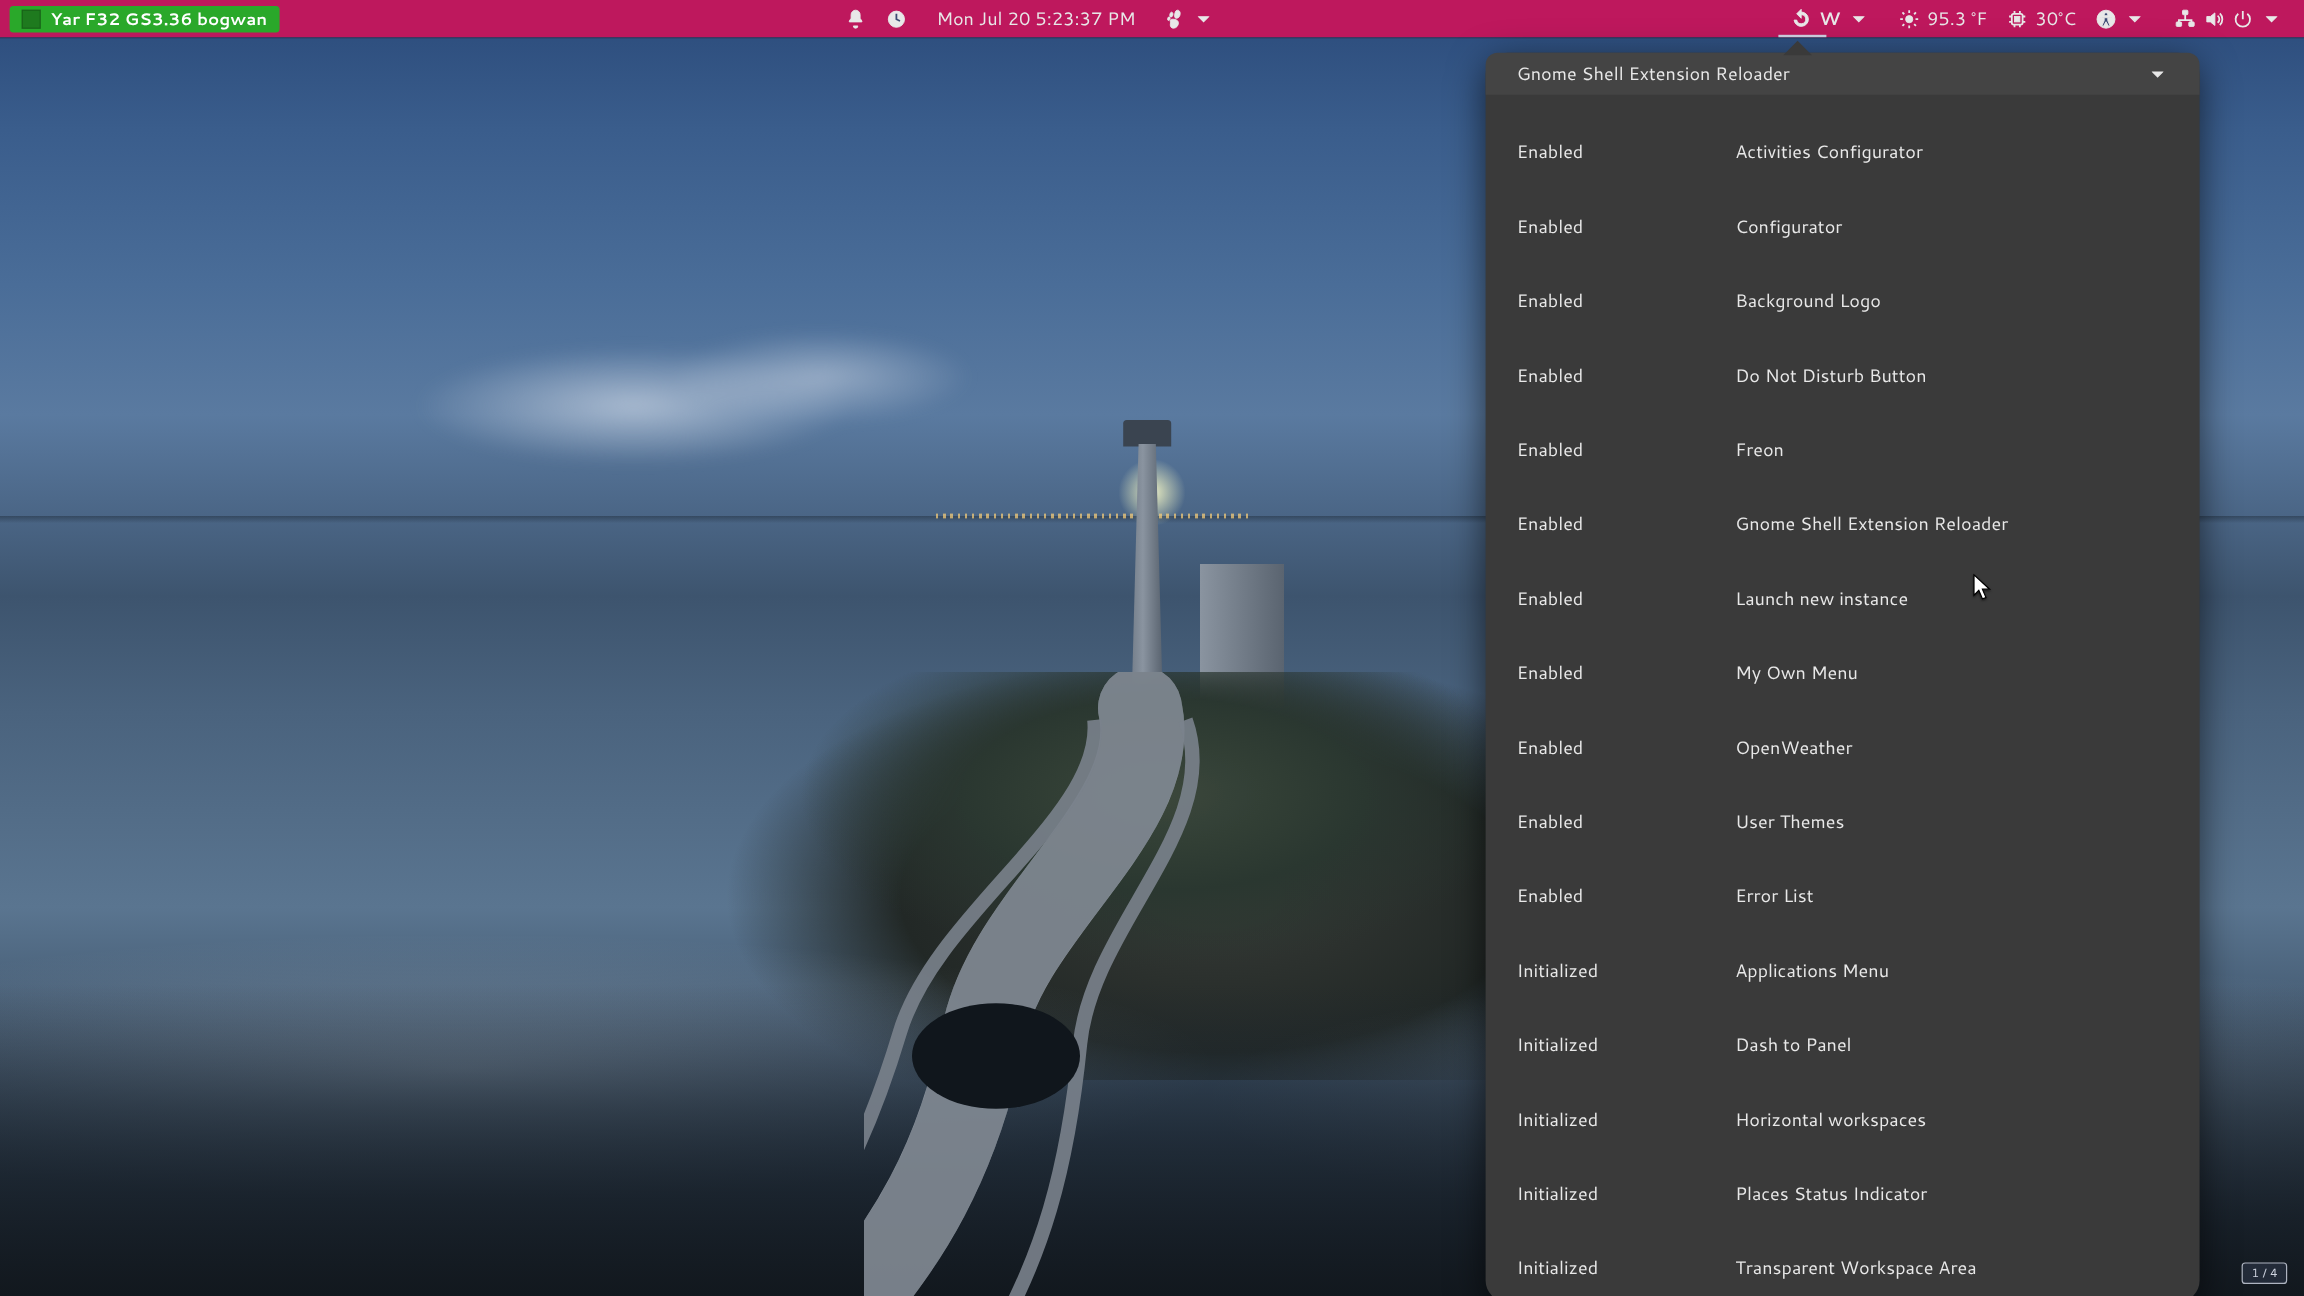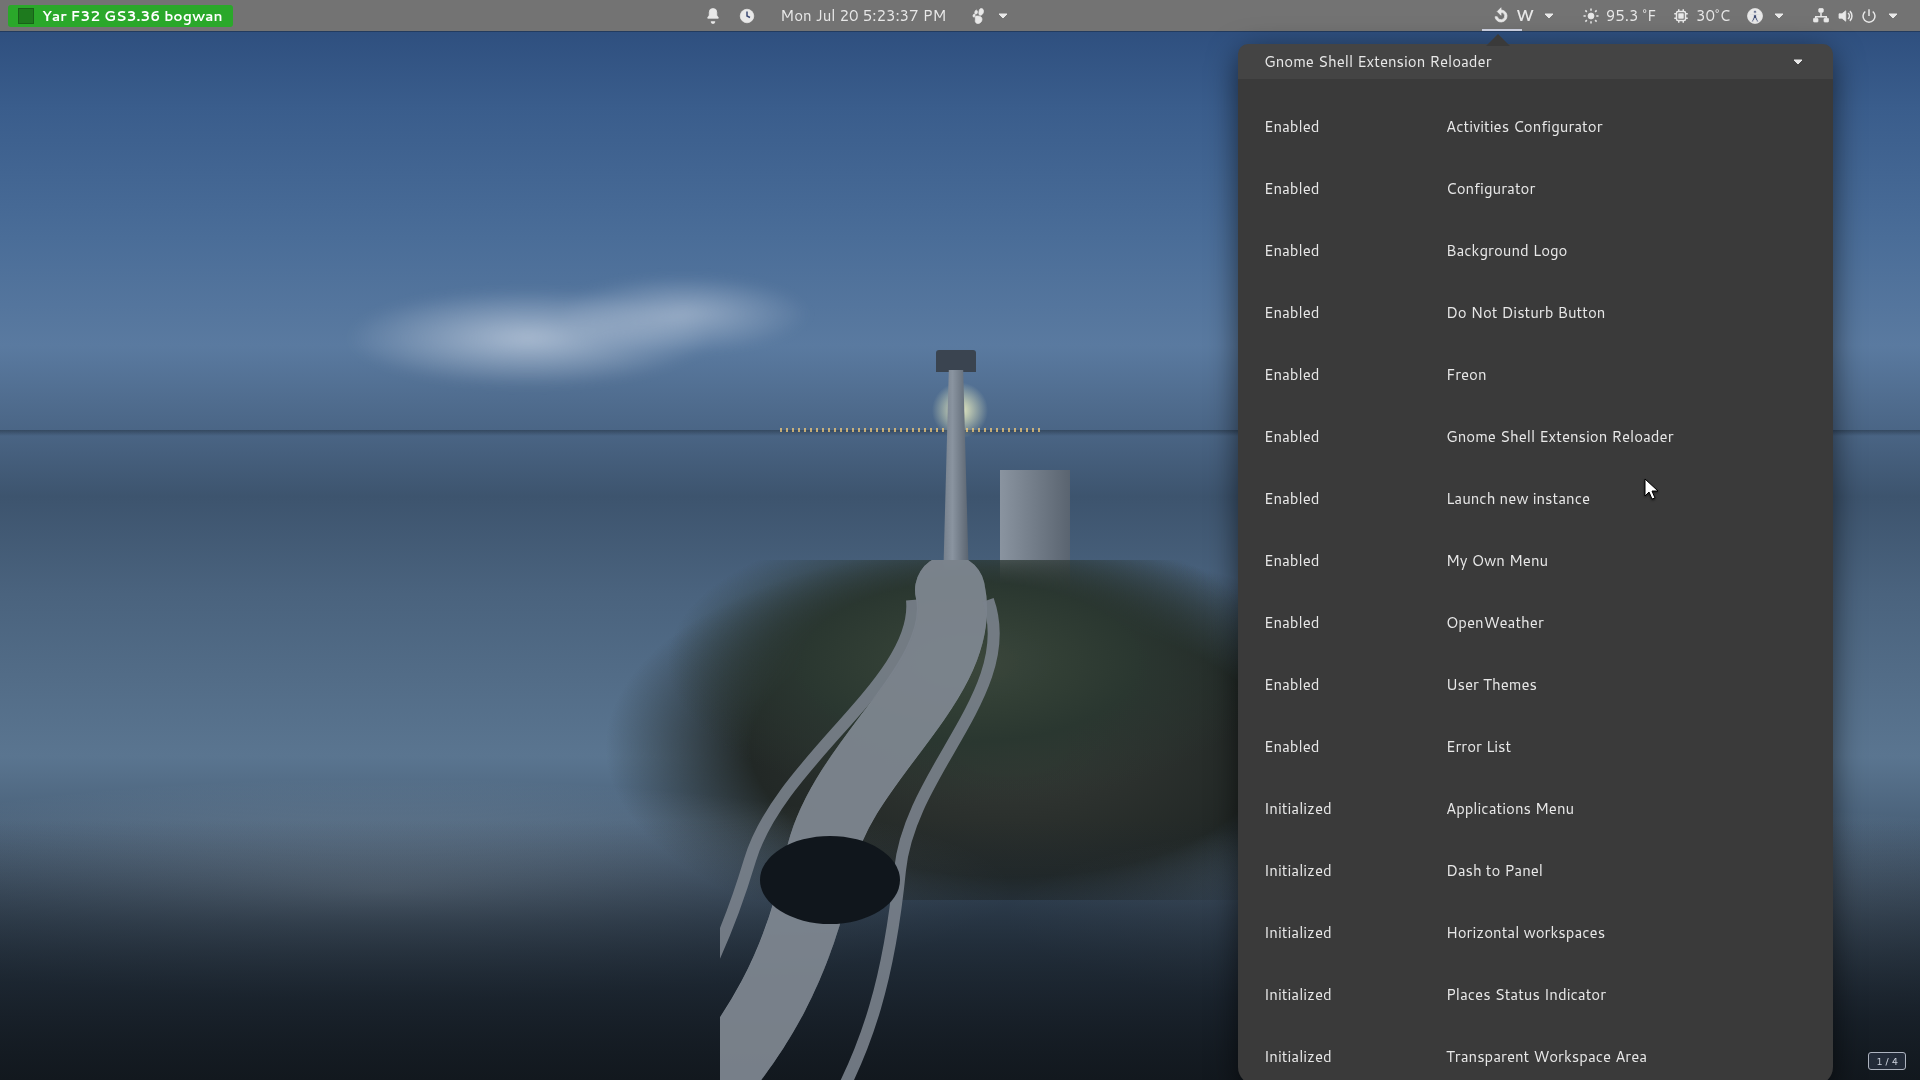--- a/index.html
+++ b/index.html
@@ -41,21 +41,21 @@
   .rocks2{position:absolute;top:820px;left:0;right:0;height:260px;
     background:linear-gradient(to top, #12181e 0%, rgba(30,40,50,0.6) 60%, transparent 100%);}
   .path{position:absolute;top:560px;left:720px;width:520px;height:520px;}
   .path svg{width:100%;height:100%;}
   .mist{position:absolute;left:0;right:0;top:760px;height:260px;
     background:radial-gradient(ellipse 900px 160px at 20% 50%, rgba(220,230,240,0.25), transparent 70%),
                radial-gradient(ellipse 900px 160px at 85% 60%, rgba(220,230,240,0.22), transparent 70%);}
 
   
   .topbar{position:absolute;top:0;left:0;right:0;height:31px;
-    background:#737373;color:#e8e8e8;display:flex;align-items:center;font-size:15px;
+    background:#be185d;color:#e8e8e8;display:flex;align-items:center;font-size:15px;
     box-shadow:0 1px 0 rgba(0,0,0,0.25);z-index:10;}
   .topbar .spacer{flex:1;}
   .tb-item{display:flex;align-items:center;gap:6px;padding:0 8px;height:100%;white-space:nowrap;}
   .tb-sep{width:8px;}
   .green-tag{background:#2aa82a;height:22px;display:flex;align-items:center;gap:8px;padding:0 10px;border-radius:3px;margin-left:8px;color:#fff;font-weight:600;font-size:14px;}
   .green-tag .sq{width:14px;height:14px;background:#1e7a1e;border:1px solid rgba(0,0,0,.2);}
   .icon{display:inline-flex;align-items:center;justify-content:center;width:18px;height:18px;}
   .icon svg{width:100%;height:100%;fill:#e8e8e8;stroke:#e8e8e8;}
   .caret svg{width:10px;height:10px;}
   .active-ind{position:absolute;top:29px;width:40px;height:2px;background:#d0d4e4;}

